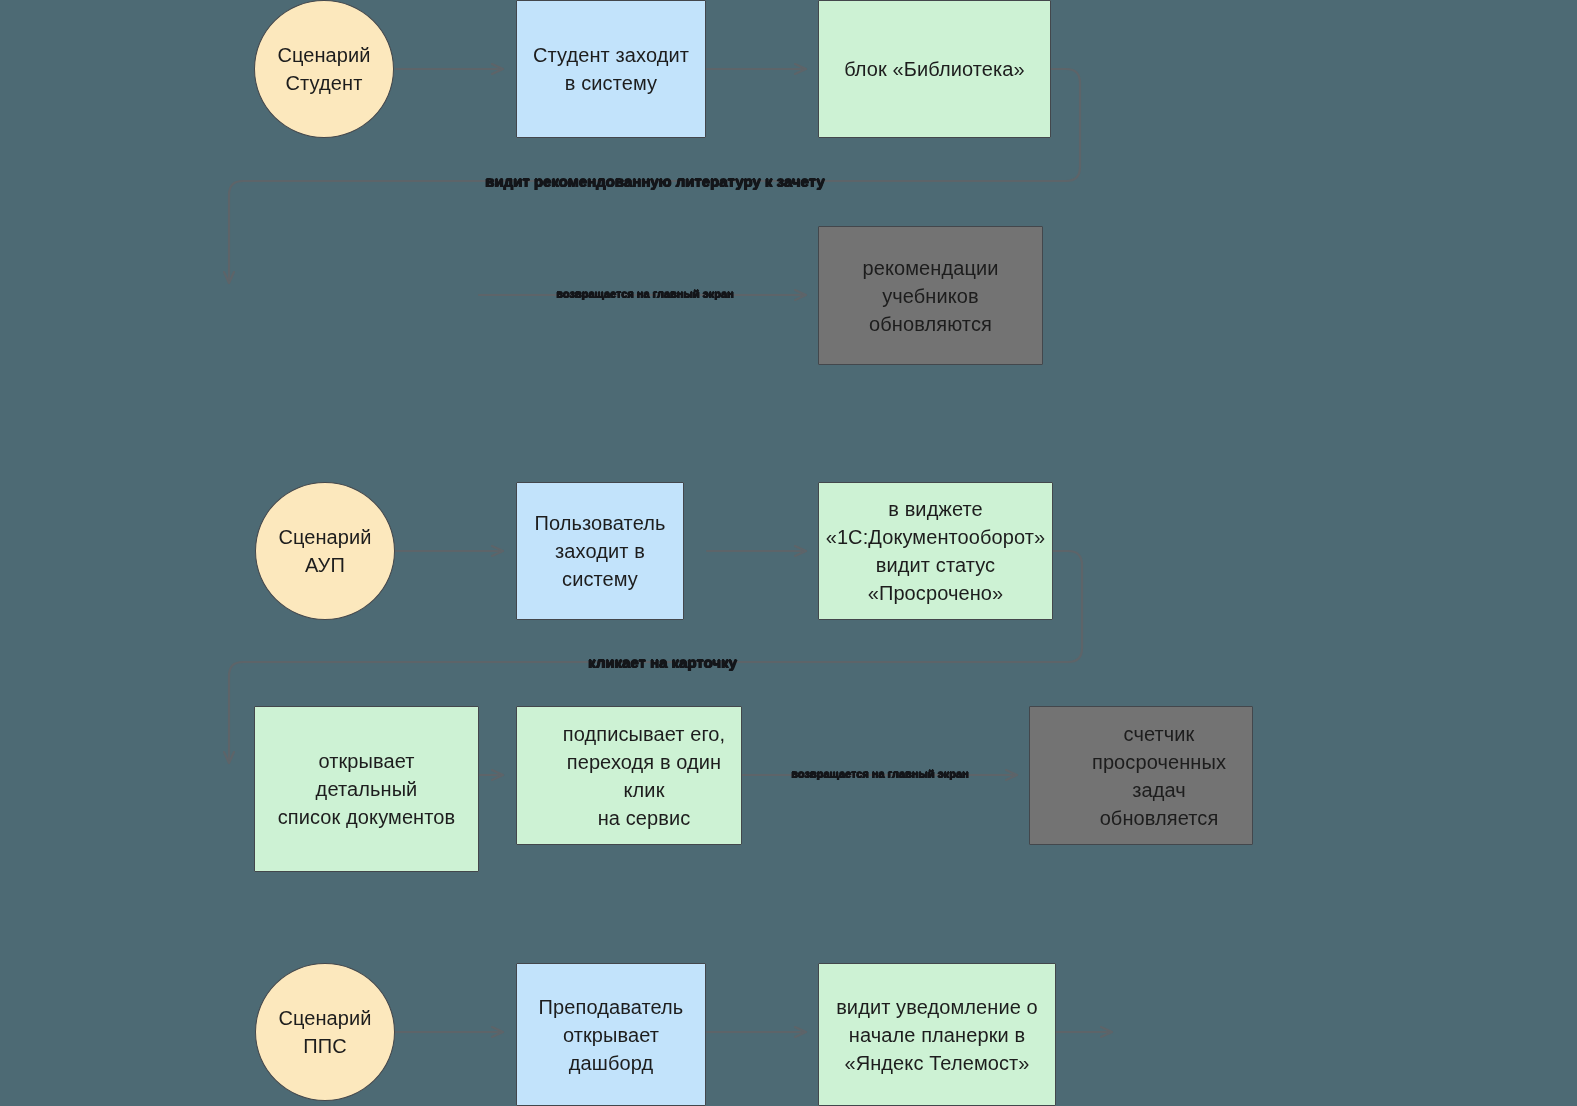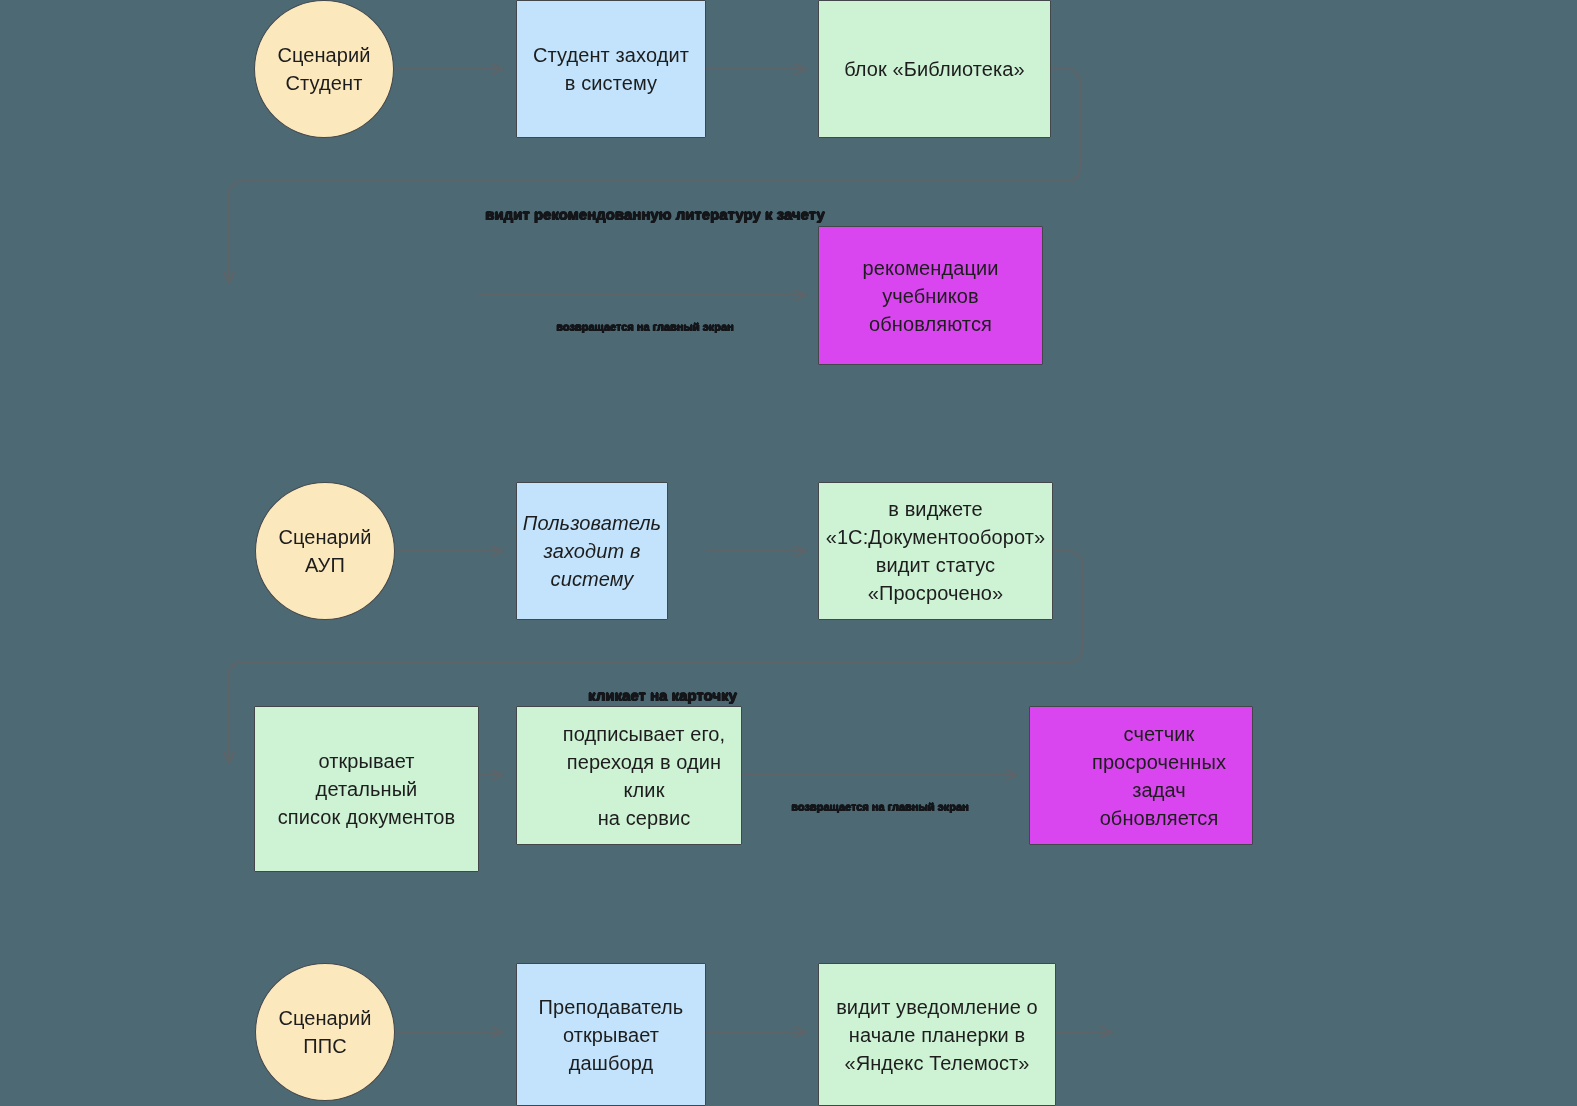--- a/index.html
+++ b/index.html
@@ -48,34 +48,33 @@
     border-radius: 1px;
   }
   .node-label {
     display: block;
     padding: 0 10px;
     white-space: pre-line;
   }
   .fill-cream  { background: #fce8bd; }
   .fill-blue   { background: #c2e3fb; }
   .fill-green  { background: #cdf2d4; }
-  .fill-orange { background: #d946ef; }
+  .fill-orange { background: #737373; }
 
   .edge-label {
     position: absolute;
     color: #14161a;
     font-size: 15px;
     line-height: 17px;
     font-weight: 700;
     white-space: nowrap;
     transform: translate(-50%, -50%);
     text-shadow:
        0.6px 0 0 #14161a, -0.6px 0 0 #14161a,
        0 0.6px 0 #14161a, 0 -0.6px 0 #14161a;
-    margin-top: 33px;
   }
   .edge-label.small {
     font-size: 11px;
     line-height: 13px;
   }
 </style>
 </head>
 <body>
 
 <div id="canvas">
@@ -136,21 +135,21 @@
     <span class="node-label">рекомендации
 учебников
 обновляются</span>
   </div>
 
   <div class="node circle fill-cream" style="left:255px; top:482px; width:140px; height:138px;">
     <span class="node-label">Сценарий
 АУП</span>
   </div>
 
-  <div class="node rect fill-blue" style="left:516px; top:482px; width:152px; height:138px;font-style:italic;">
+  <div class="node rect fill-blue" style="left:516px; top:482px; width:168px; height:138px;">
     <span class="node-label">Пользователь
 заходит в
 систему</span>
   </div>
 
   <div class="node rect fill-green" style="left:818px; top:482px; width:235px; height:138px;">
     <span class="node-label">в виджете
 «1С:Документооборот»
 видит статус
 «Просрочено»</span>

